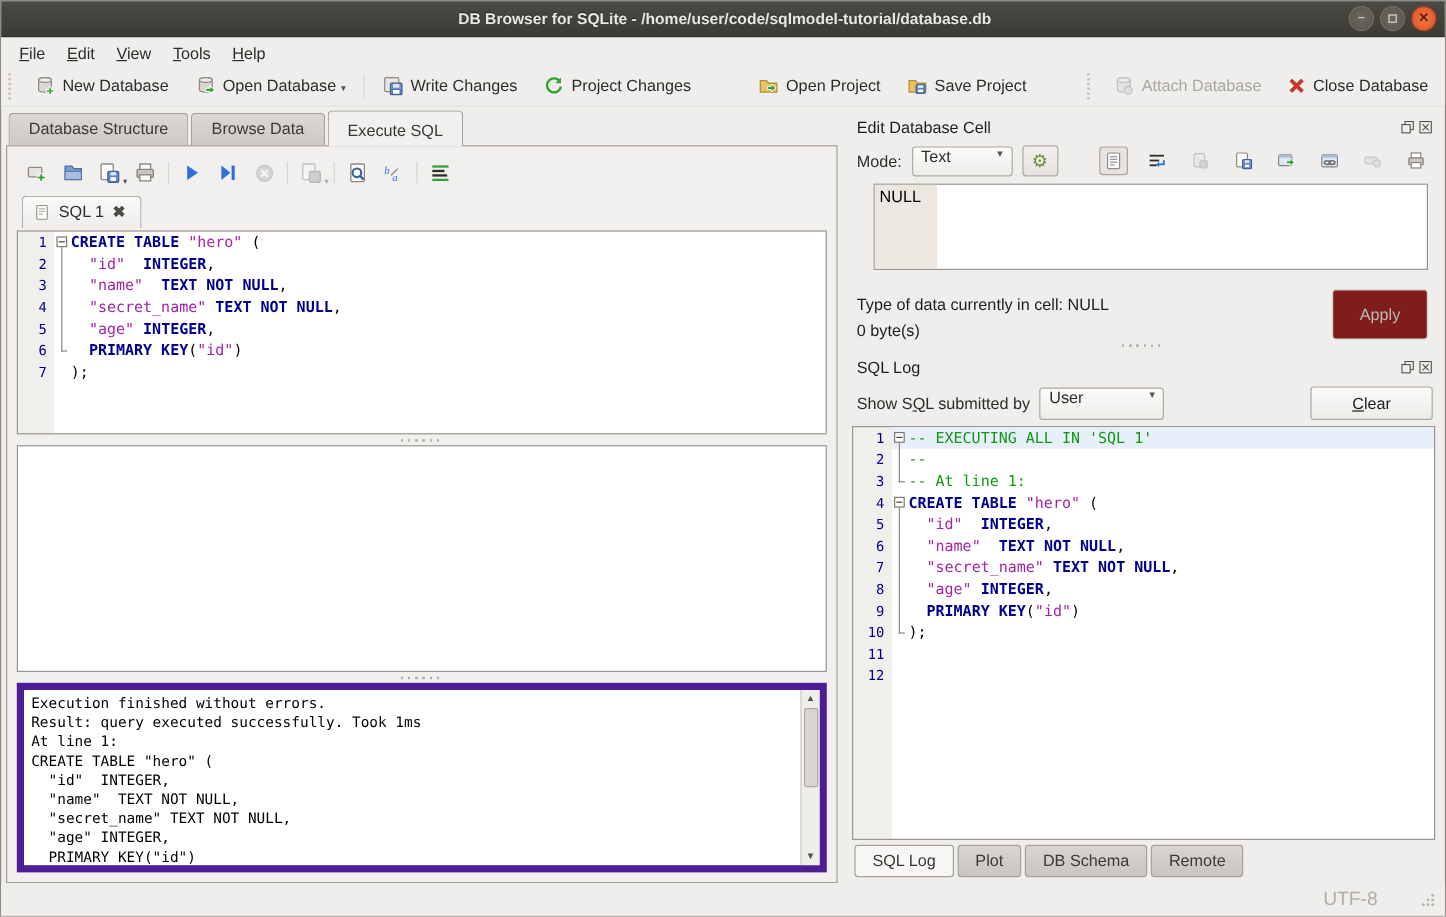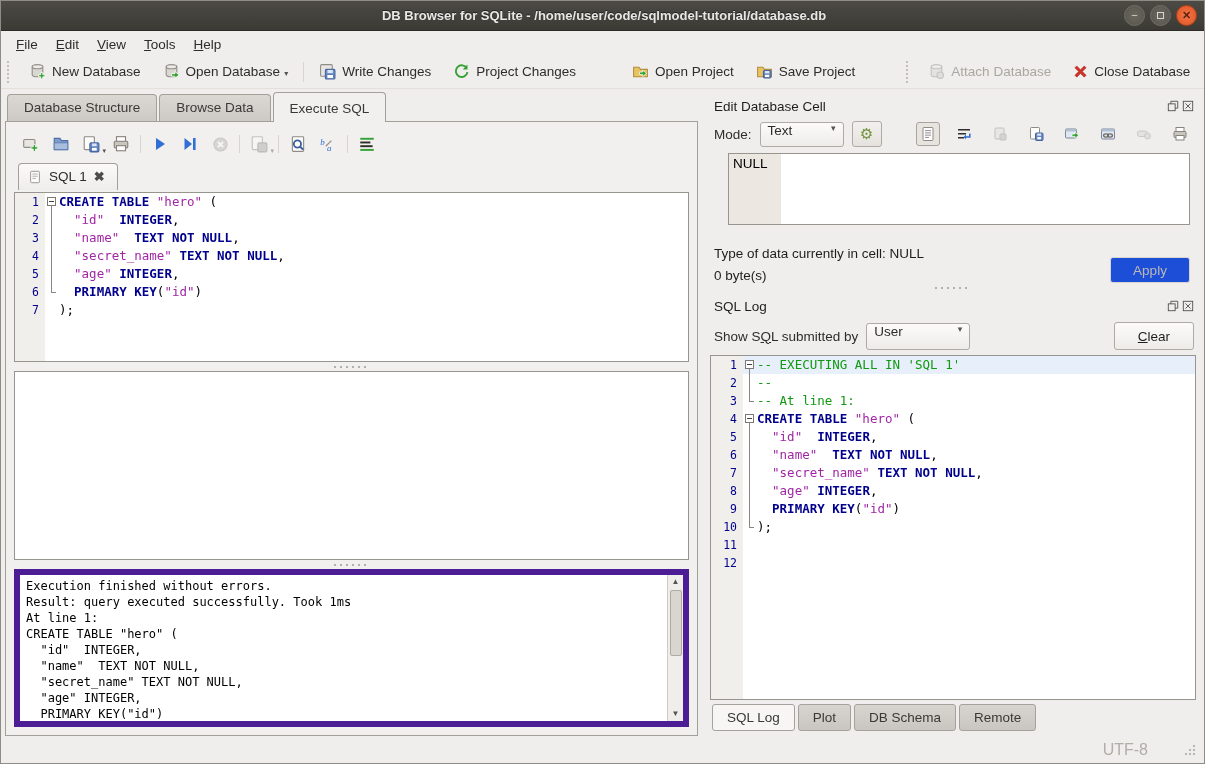--- a/index.html
+++ b/index.html
@@ -99,27 +99,27 @@
   .spacer { flex:1; }
   .cicon { width:24px; height:24px; display:flex; align-items:center; justify-content:center; margin-right:4px; position:relative; }
   .cicon.pressed { border:1px solid #a8a49e; background:#e7e4e0; border-radius:3px; }
   .cicon.disabled { opacity:.45; filter:grayscale(1); }
 
   .cellbox { flex:0 0 72px; margin:2px 6px 0 18px; border:1px solid #98948e; background:#fff; display:flex; }
   .cellgutter { width:52px; background:#ece8e1; font-size:13.5px; color:#000; padding:2px 0 0 4px; }
 
   .cellinfo { flex:0 0 58px; display:flex; align-items:flex-end; padding:6px 6px 0 4px;gap:33px; }
   .info-lines { flex:1; display:flex; flex-direction:column; gap:7px; font-size:13.5px; color:#1f1e1c; }
-  .apply { width:80px; height:26px; background:#1d4ed8; border:1px solid #d8d5d0; border-radius:3px; color:#bcb9b4; font-size:13.5px; font-family:inherit; }
+  .apply { width:80px; height:42px; background:#7f1d1d; border:1px solid #d8d5d0; border-radius:3px; color:#bcb9b4; font-size:13.5px; font-family:inherit; }
 
   .vsplit-dots { height:10px; flex:0 0 10px; display:flex; align-items:center; justify-content:center; }
 
   .log-controls { height:38px; flex:0 0 38px; display:flex; align-items:center; gap:8px; padding-left:4px; }
   .select.user { min-width:104px; height:27px; }
-  .clearbtn { width:80px; height:28px; margin-left:auto; margin-right:2px; background:linear-gradient(#fcfbfa,#eeece9); border:1px solid #aeaaa4; border-radius:3px; font-size:13.5px; color:#1f1e1c; font-family:inherit; }
+  .clearbtn { width:102px; height:28px; margin-left:auto; margin-right:2px; background:linear-gradient(#fcfbfa,#eeece9); border:1px solid #aeaaa4; border-radius:3px; font-size:13.5px; color:#1f1e1c; font-family:inherit; }
   .u { text-decoration:underline; }
 
   .bottom-tabs { height:36px; flex:0 0 36px; display:flex; align-items:center; gap:3px; padding:4px 0 6px 2px; }
   .btab { padding:5px 14px; font-size:13.5px; border:1px solid #a5a19b; border-radius:3px; background:linear-gradient(#d8d4d0,#c9c5c0); color:#3a3936; }
   .btab.active { background:#f7f6f4; }
 
   
   .statusbar { height:27px; flex:0 0 27px; background:#f0eeec; display:flex; align-items:center; justify-content:flex-end; padding-right:8px; gap:10px; }
   .enc { color:#b1aea8; font-size:16px; margin-right:26px; }
   .grip { width:12px; height:12px; background:

